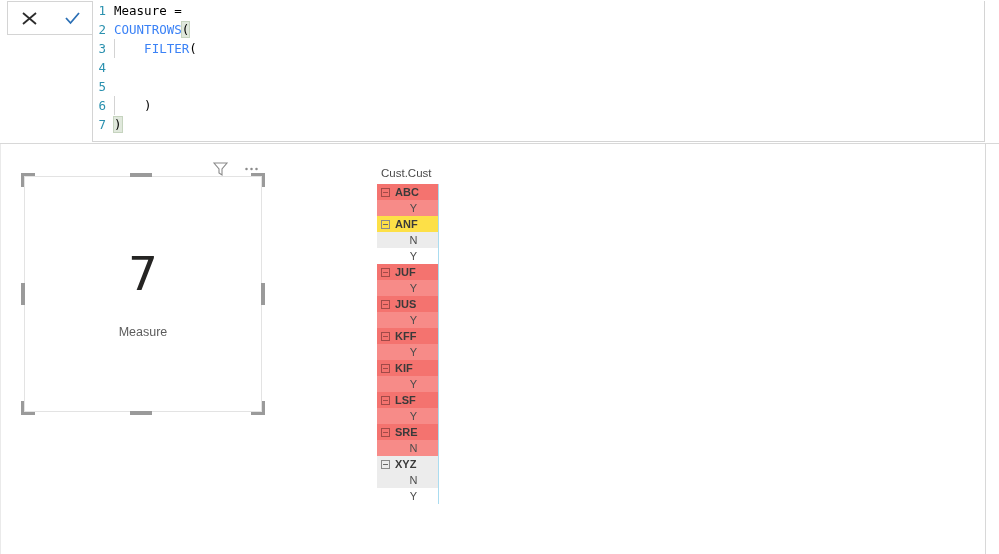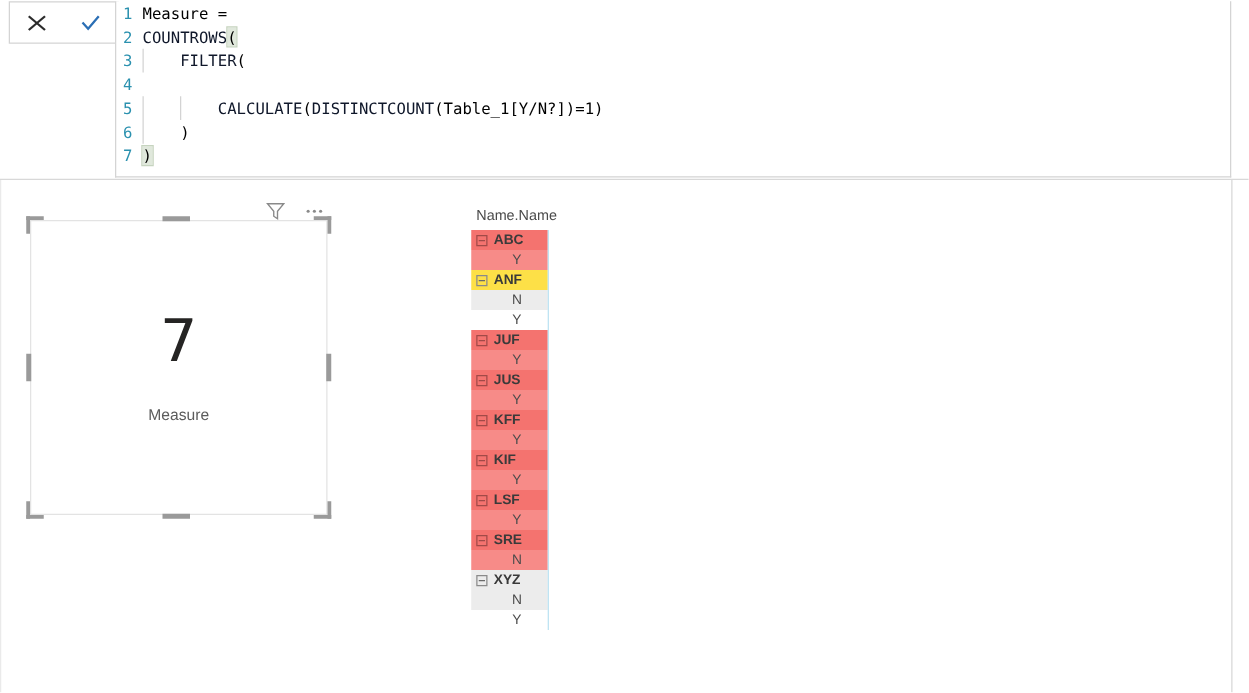--- a/index.html
+++ b/index.html
@@ -64,21 +64,21 @@
     color: #2b91af;
     padding-right: 4px;
     box-sizing: border-box;
     user-select: none;
   }
   .code-text {
     color: #000000;
     position: relative;
     padding-left: 4px;
   }
-  .fn { color: #0f172a; }
+  .fn { color: #3b82f6; }
   .paren-hl {
     background: #e0e8dc;
     outline: 1px solid #c6d4bf;
   }
   .indent-guide {
     position: absolute;
     width: 1px;
     background: #d3d3d3;
   }
 
@@ -260,21 +260,20 @@
       <span class="gutter">3</span>
       <span class="code-text">    <span class="fn">FILTER</span>(<span class="indent-guide" style="left:4px;top:0;height:19px;"></span></span>
     </div>
 
     <div class="code-line">
       <span class="gutter">4</span>
     </div>
 
     <div class="code-line">
       <span class="gutter">5</span>
-      <span class="code-text">        <span class="fn">CALCULATE</span>(<span class="fn">DISTINCTCOUNT</span>(Table_1[Y/N?])=1)<span class="indent-guide" style="left:4px;top:0;height:19px;"></span><span class="indent-guide" style="left:34px;top:0;height:19px;"></span></span>
     </div>
 
     <div class="code-line">
       <span class="gutter">6</span>
       <span class="code-text">    )<span class="indent-guide" style="left:4px;top:0;height:19px;"></span></span>
     </div>
 
     <div class="code-line">
       <span class="gutter">7</span>
       <span class="code-text"><span class="paren-hl">)</span></span>
@@ -310,21 +309,21 @@
   <div class="handle corner-tr"></div>
   <div class="handle corner-bl"></div>
   <div class="handle corner-br"></div>
   <div class="handle edge-t"></div>
   <div class="handle edge-b"></div>
   <div class="handle edge-l"></div>
   <div class="handle edge-r"></div>
 </div>
 
 <div id="data-table">
-  <div id="table-column-header">Name.Name</div>
+  <div id="table-column-header">Cust.Cust</div>
   <div id="table-rows">
       <div class="t-row group hl">
         <span class="expander"></span>
         <span>ABC</span>
       </div>
       <div class="t-row value hl">
         <span>Y</span>
       </div>
       <div class="t-row group plain">
         <span class="expander"></span>

